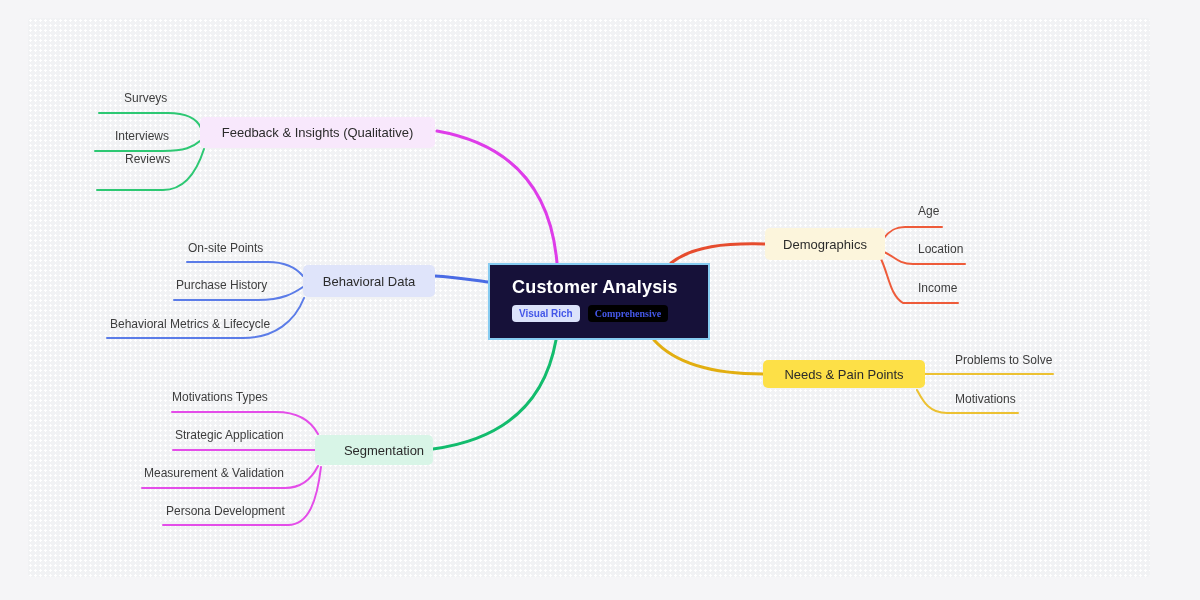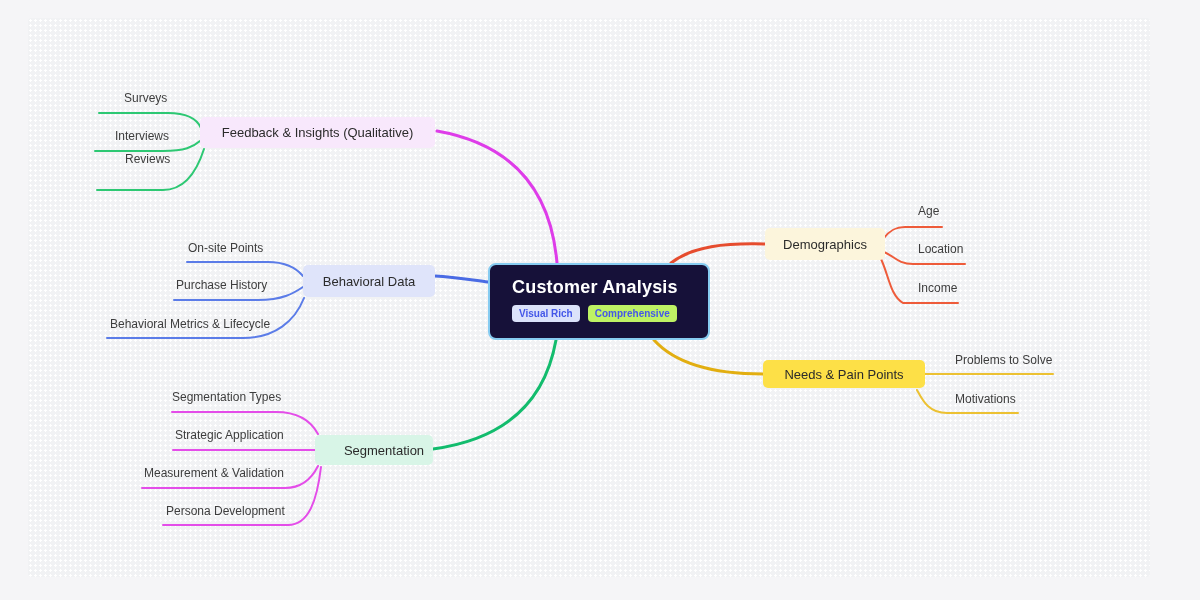--- a/index.html
+++ b/index.html
@@ -21,21 +21,21 @@
   .node{
     position:absolute;display:flex;align-items:center;justify-content:center;
     border-radius:5px;font-size:13px;color:#2b2b2b;white-space:nowrap;
     box-sizing:border-box;
   }
   .leaf{
     position:absolute;font-size:12px;color:#3d3d3d;white-space:nowrap;
   }
   .center-node{
     position:absolute;left:488px;top:263px;width:222px;height:77px;
-    border:2.5px solid #87ccf1;border-radius:8px;box-sizing:border-box;
+    border:2.5px solid #87ccf1;border-radius:0;box-sizing:border-box;
     padding:11px 18px 0 22px;
   }
   .center-title{
     font-size:18px;font-weight:bold;color:#ffffff;letter-spacing:0.2px;
     line-height:22px;
   }
   .badges{display:flex;gap:8px;margin-top:7px;}
   .badge{
     font-size:10px;font-weight:bold;border-radius:4px;padding:3px 7px;
     line-height:11px;
@@ -97,32 +97,32 @@
   </div>
 
   <div class="leaf" style="left:124px;top:91px;">Surveys</div>
   <div class="leaf" style="left:115px;top:129px;">Interviews</div>
   <div class="leaf" style="left:125px;top:152px;">Reviews</div>
 
   <div class="leaf" style="left:188px;top:241px;">On-site Points</div>
   <div class="leaf" style="left:176px;top:278px;">Purchase History</div>
   <div class="leaf" style="left:110px;top:317px;">Behavioral Metrics &amp; Lifecycle</div>
 
-  <div class="leaf" style="left:172px;top:390px;">Segmentation Types</div>
+  <div class="leaf" style="left:172px;top:390px;">Motivations Types</div>
   <div class="leaf" style="left:175px;top:428px;">Strategic Application</div>
   <div class="leaf" style="left:144px;top:466px;">Measurement &amp; Validation</div>
   <div class="leaf" style="left:166px;top:504px;">Persona Development</div>
 
   <div class="leaf" style="left:918px;top:204px;">Age</div>
   <div class="leaf" style="left:918px;top:242px;">Location</div>
   <div class="leaf" style="left:918px;top:281px;">Income</div>
 
   <div class="leaf" style="left:955px;top:353px;text-align:right;">Problems to Solve</div>
   <div class="leaf" style="left:955px;top:392px;">Motivations</div>
 
   <div class="center-node" style="background: rgb(22, 17, 57); border-color: rgb(135, 204, 241);">
     <div class="center-title" style="color: rgb(255, 255, 255);">Customer Analysis</div>
     <div class="badges">
       <span class="badge" style="background: rgb(219, 226, 250); color: rgb(68, 87, 232);">Visual Rich</span>
-      <span class="badge" style="background: #bef264; color: rgb(68, 87, 232);">Comprehensive</span>
+      <span class="badge" style="background: #000000; color: rgb(68, 87, 232); font-family: Liberation Serif, serif;">Comprehensive</span>
     </div>
   </div>
 </div>
 
 </body></html>

